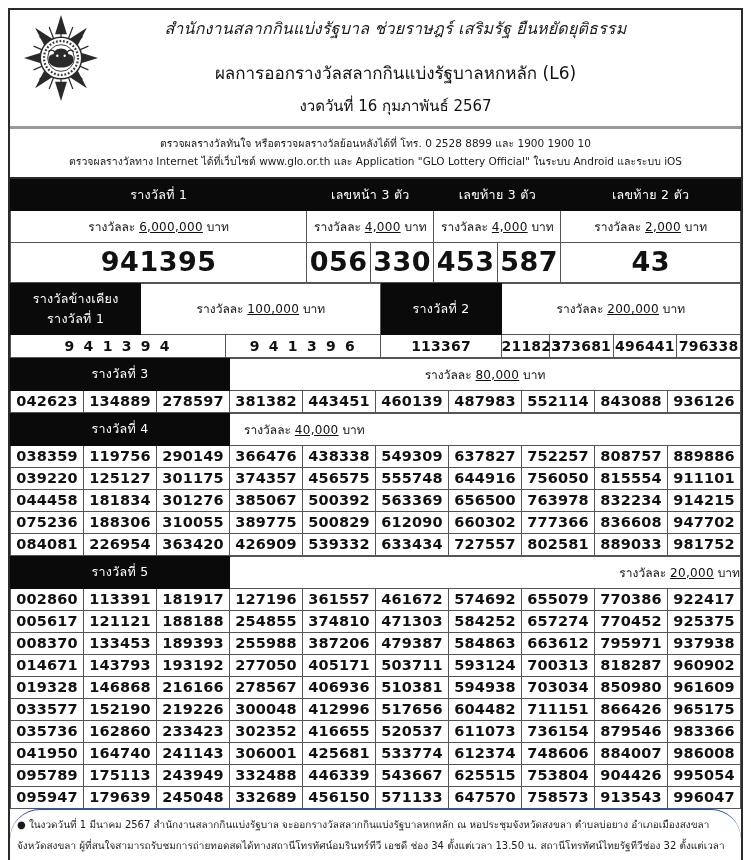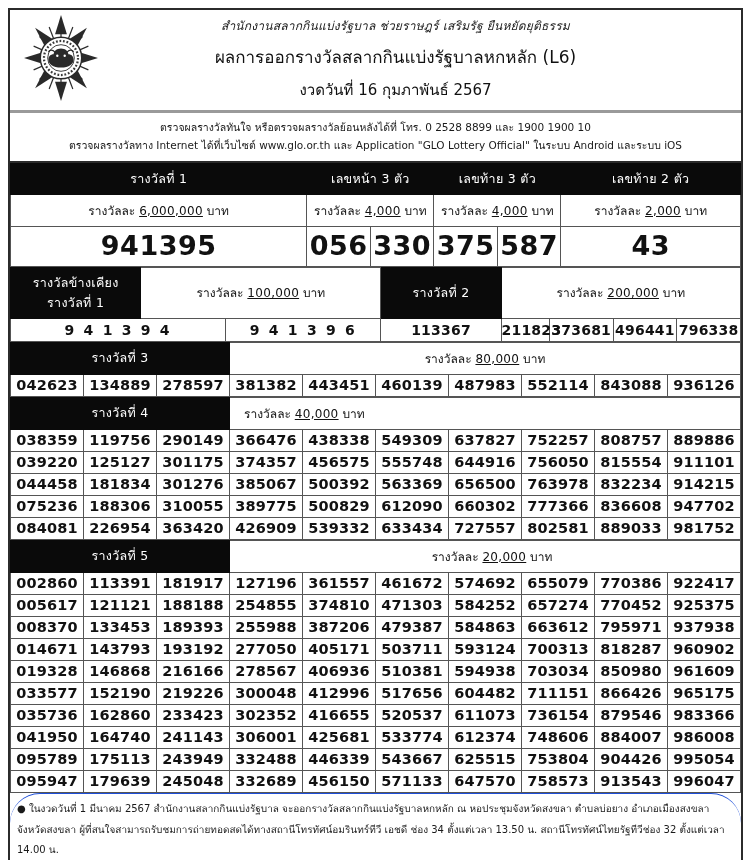--- a/index.html
+++ b/index.html
@@ -38,25 +38,25 @@
     left: 14px;
     top: 5px;
     width: 74px;
     height: 86px;
   }
   .head-text {
     text-align: center;
     padding-left: 40px;
   }
   .head-sub {
-    font-size: 12px;
+    font-size: 16px;
     font-style: italic;
     color: #1a1a1a;
     letter-spacing: .2px;
-    margin-bottom: 8px;
+    margin-bottom: 18px;
   }
   .head-title {
     font-size: 17px;
     color: #111;
     margin-bottom: 8px;
     font-weight: 400;
   }
   .head-date {
     font-size: 15px;
     color: #111;
@@ -245,21 +245,21 @@
         <td class="lbl">
           <span>รางวัลละ</span>
           <span class="amt">2,000</span>
           <span>บาท</span>
         </td>
       </tr>
       <tr>
         <td class="bignum" colspan="2">941395</td>
         <td class="bignum">056</td>
         <td class="bignum">330</td>
-        <td class="bignum">375</td>
+        <td class="bignum">453</td>
         <td class="bignum">587</td>
         <td class="bignum">43</td>
       </tr>
     </tbody>
       </table>
 
     <table class="g">
       <colgroup>
         <col style="width:17.8%">
           <col style="width:11.6%">
@@ -428,21 +428,21 @@
           <col style="width:10%">
         <col style="width:10%">
           <col style="width:10%">
           <col style="width:10%">
           <col style="width:10%">
           <col style="width:10%">
       </colgroup>
       <tbody>
           <tr>
         <td class="blk" colspan="3">รางวัลที่  5</td>
-        <td class="lbl" colspan="7" style="text-align:center;padding-left:14px">
+        <td class="lbl" colspan="7" style="text-align:right;padding-left:14px">
           <span>รางวัลละ</span>
           <span class="amt">20,000</span>
           <span>บาท</span>
         </td>
       </tr>
       <tr>
         <td class="gridnum">002860</td>
         <td class="gridnum">113391</td>
         <td class="gridnum">181917</td>
         <td class="gridnum">127196</td>

